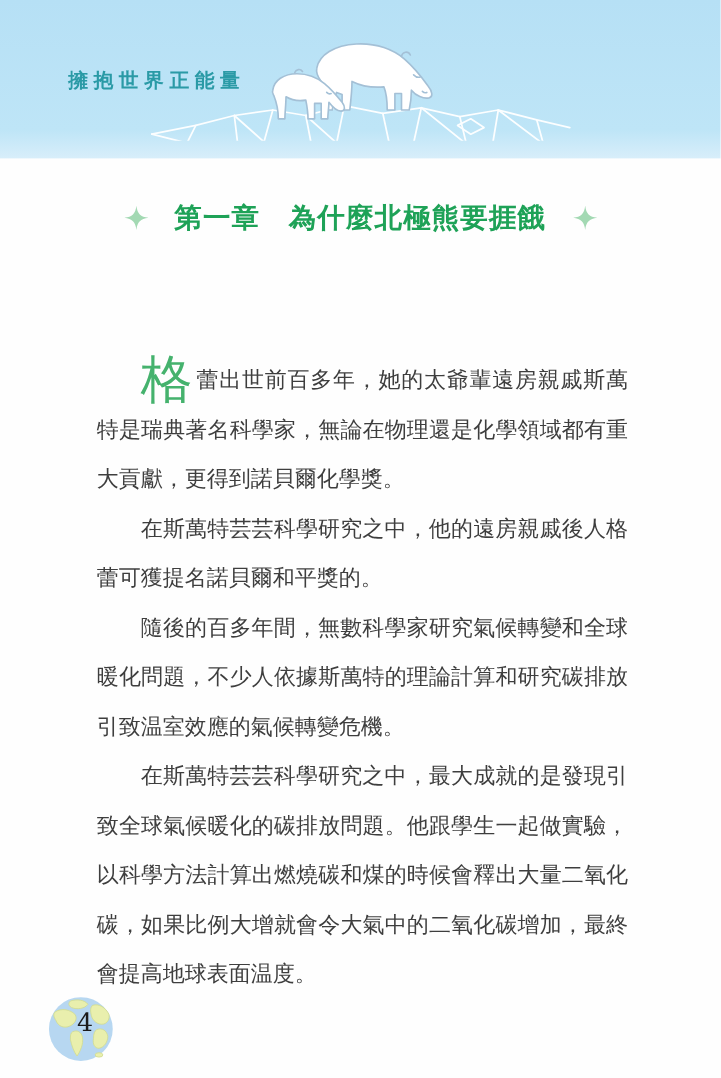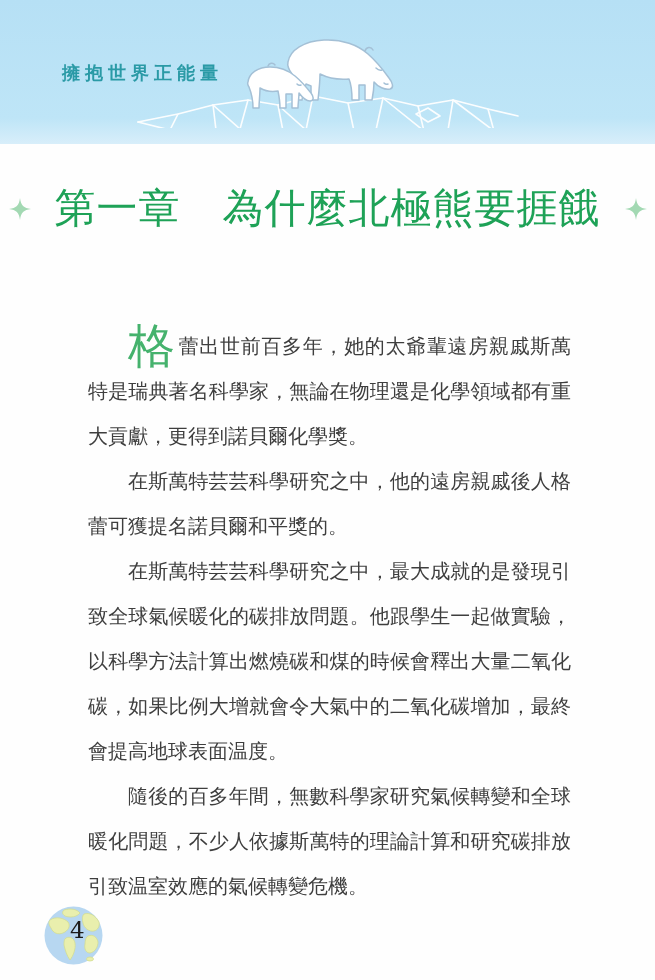--- a/index.html
+++ b/index.html
@@ -23,21 +23,21 @@
     white-space:nowrap;
   }
   .bears-svg { position:absolute; left:118px; top:10px; }
 
   
   .chapter-row {
     position:absolute; top:181px; left:0; width:655px;
     display:flex; justify-content:center; align-items:center; gap:24px;
   }
   .chapter-title {
-    font-size:41px; font-weight:400; color:#1ea257; letter-spacing:1px;
+    font-size:25px; font-weight:700; color:#1ea257; letter-spacing:1px;
     white-space:nowrap;
   }
   .sparkle { width:22px; height:22px; flex:0 0 auto; }
 
   
   .body-text {
     position:absolute; left:88px; top:324px; width:483px;
     font-size:20px; line-height:45px; color:#3e3e3e;
     text-align:justify;
   }
@@ -134,22 +134,22 @@
     <svg class="sparkle" viewBox="0 0 24 24">
       <path d="M12,0 C13,8 16,11 24,12 C16,13 13,16 12,24 C11,16 8,13 0,12 C8,11 11,8 12,0 Z" fill="#a3d9b3"></path>
     </svg>
   </div>
 
   <div class="body-text">
     <p>
       <span class="dropcap">格</span><span>蕾出世前百多年，她的太爺輩遠房親戚斯萬特是瑞典著名科學家，無論在物理還是化學領域都有重大貢獻，更得到諾貝爾化學獎。</span>
     </p>
     <p>在斯萬特芸芸科學研究之中，他的遠房親戚後人格蕾可獲提名諾貝爾和平獎的。</p>
+    <p>隨後的百多年間，無數科學家研究氣候轉變和全球暖化問題，不少人依據斯萬特的理論計算和研究碳排放引致温室效應的氣候轉變危機。</p>
     <p>在斯萬特芸芸科學研究之中，最大成就的是發現引致全球氣候暖化的碳排放問題。他跟學生一起做實驗，以科學方法計算出燃燒碳和煤的時候會釋出大量二氧化碳，如果比例大增就會令大氣中的二氧化碳增加，最終會提高地球表面温度。</p>
-    <p>隨後的百多年間，無數科學家研究氣候轉變和全球暖化問題，不少人依據斯萬特的理論計算和研究碳排放引致温室效應的氣候轉變危機。</p>
   </div>
 
   <svg class="globe" width="59" height="59" viewBox="0 0 59 59">
     <circle cx="29.5" cy="29.5" r="29" fill="#b7d7f1"></circle>
     <g fill="#e9efad" stroke="#d3dd92" stroke-width="0.8">
       <path d="M20,4 C26,2 33,3 36,7 C33,11 26,12 21,10 C18,8 18,6 20,4 Z"></path>
       <path d="M6,14 C12,10 20,12 24,16 C27,20 24,25 19,27 C14,29 9,27 7,22 C5,19 4,16 6,14 Z"></path>
       <path d="M22,32 C26,30 30,32 31,37 C32,43 29,50 26,54 C23,50 21,44 20,39 C20,36 20,33 22,32 Z"></path>
       <path d="M40,8 C46,6 52,10 55,16 C56,20 54,24 50,25 C45,26 40,22 39,17 C38,13 38,10 40,8 Z"></path>
       <path d="M44,30 C49,28 53,31 54,36 C54,41 51,46 46,47 C42,47 40,43 41,38 C41,34 42,31 44,30 Z"></path>

